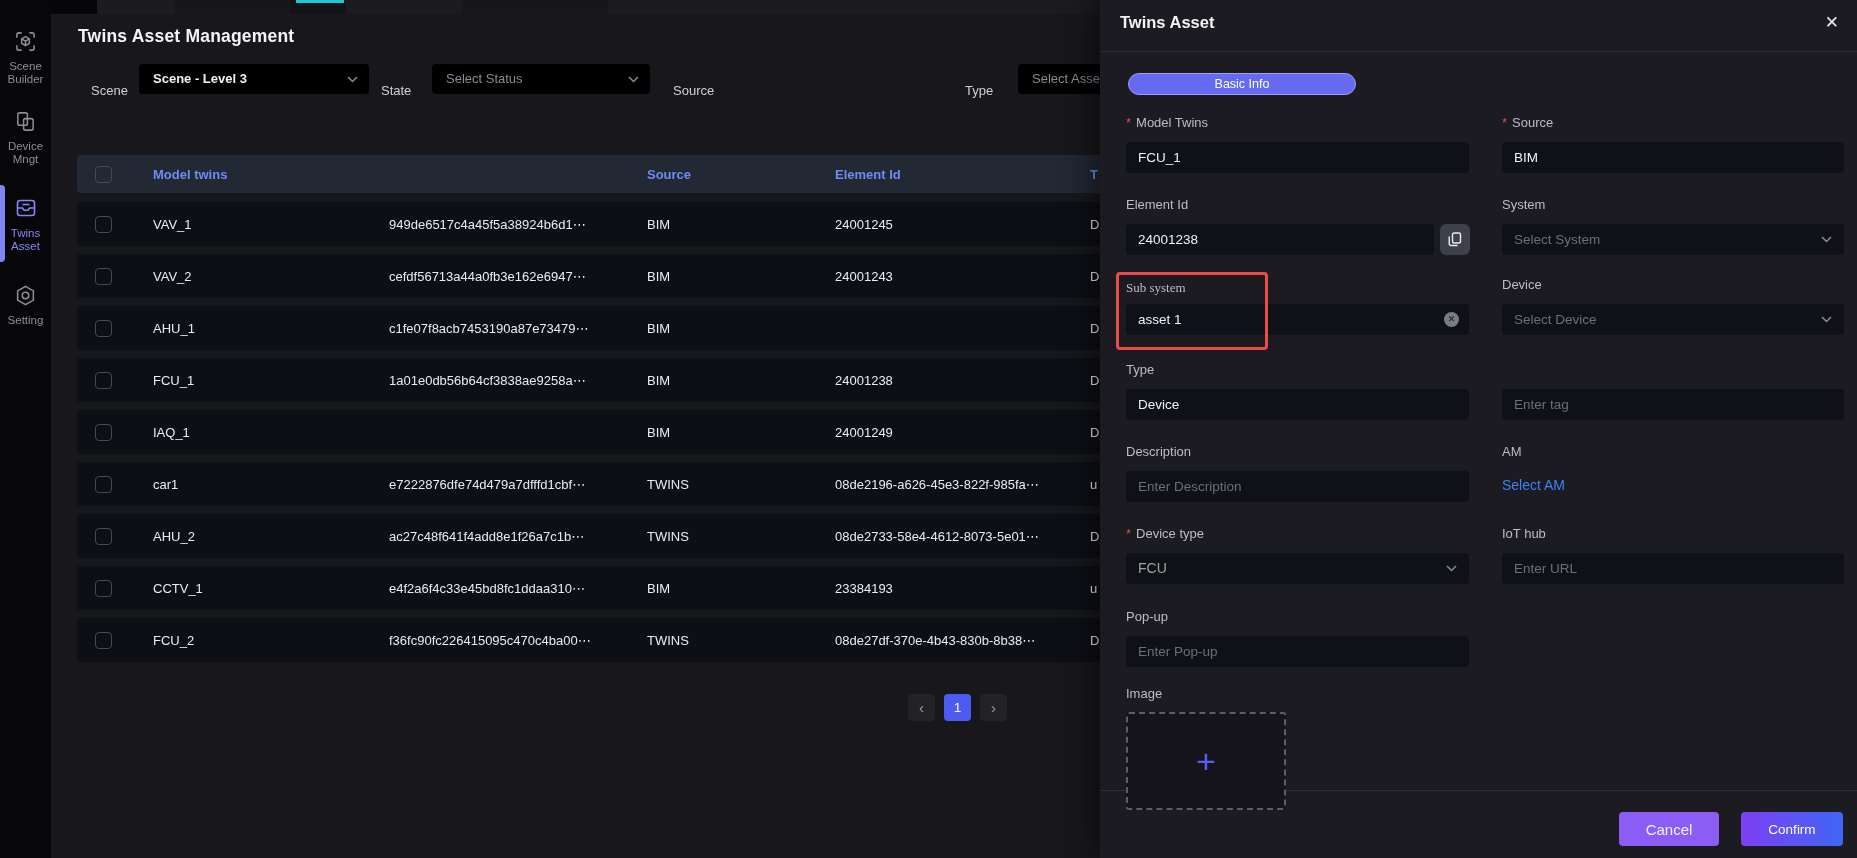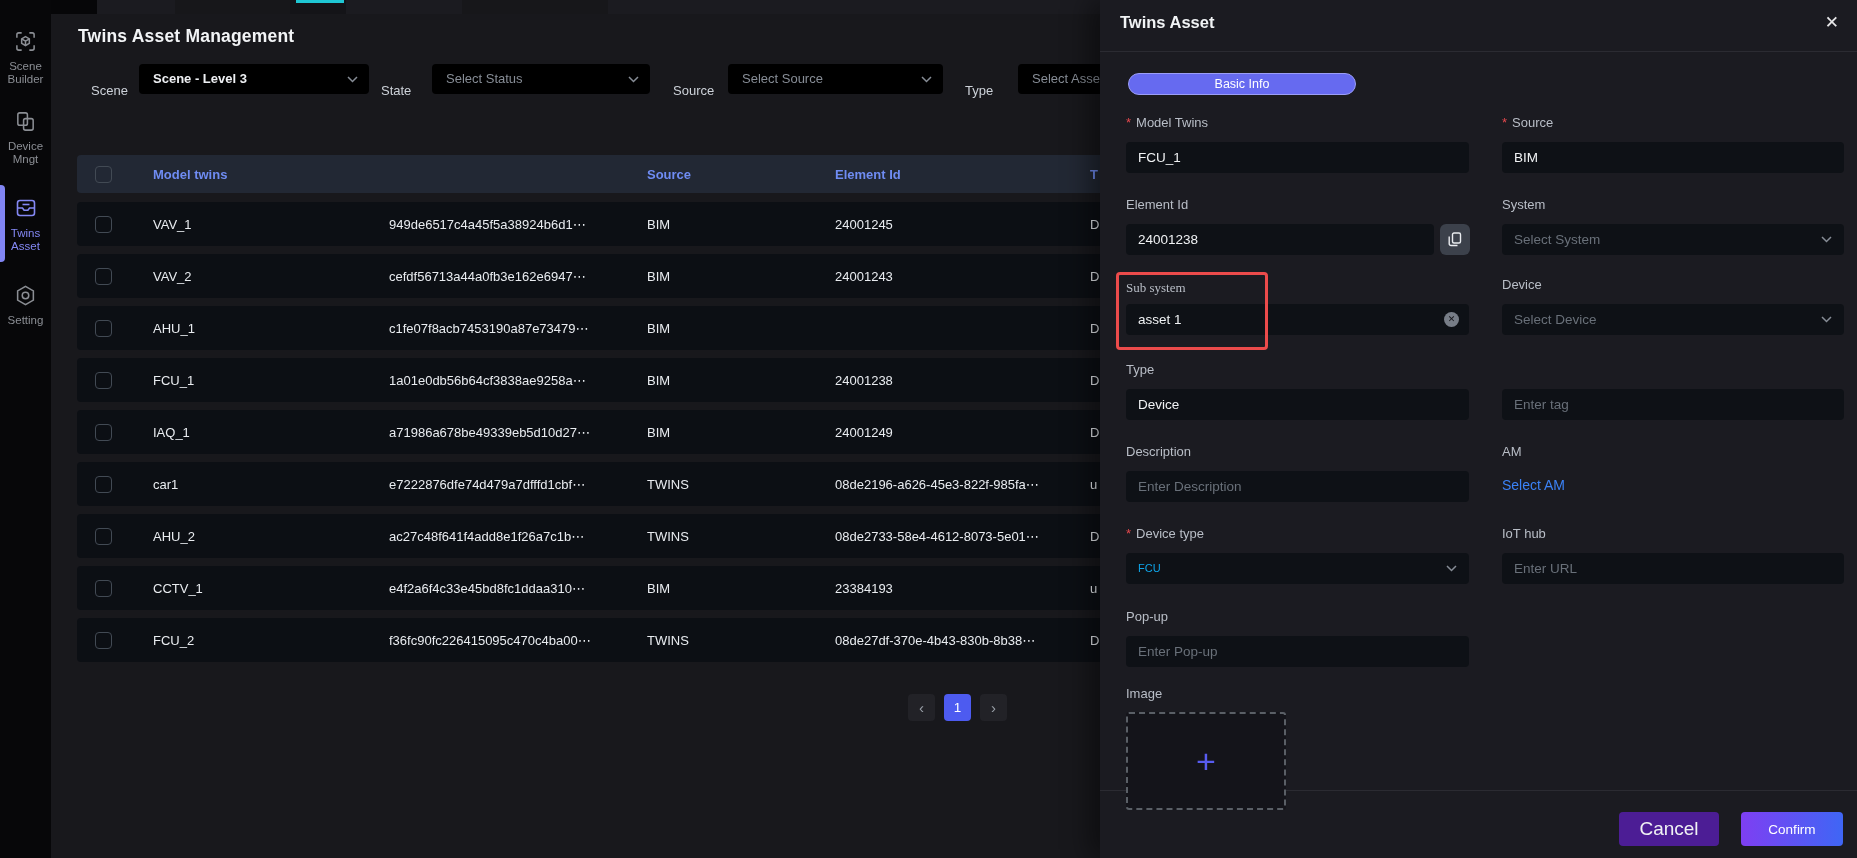--- a/index.html
+++ b/index.html
@@ -62,36 +62,36 @@
   .p-close { right:18px; top:12px; font-size:17px; color:#e8e8ea; cursor:pointer; }
   .p-divider { left:0; top:51px; width:757px; height:1px; background:#2b2b32; }
   .p-tab { left:28px; top:73px; width:228px; height:22px; background:#666af0; border:1px solid #9b9ef7;
            border-radius:11px; color:#fff; font-size:12.5px; display:flex; align-items:center; justify-content:center; cursor:pointer; }
   .p-label { color:#b9bec7; font-size:13px; }
   .req { color:#e5484d; margin-right:5px; }
   .p-input { background:#0e1116; border:none; outline:none; border-radius:4px; color:#f0f2f4;
              font-size:13.5px; padding:0 12px; font-family:"Liberation Sans","DejaVu Sans",sans-serif; height:31px; }
   .p-input::placeholder { color:#697079; }
   .p-dd { background:#0e1116; border-radius:4px; cursor:pointer; height:31px; }
-  .p-dd .v  { position:absolute; left:12px; top:0; height:31px; line-height:31px; color:#0ea5e9; font-size:11px; }
+  .p-dd .v  { position:absolute; left:12px; top:0; height:31px; line-height:31px; color:#a3a3a3; font-size:14px; }
   .p-dd .ph { position:absolute; left:12px; top:0; height:31px; line-height:31px; color:#697079; font-size:13.5px; }
   .p-dd svg { position:absolute; right:12px; top:12px; }
   .copy-btn { left:340px; width:30px; height:31px; background:#3c414b; border-radius:6px; cursor:pointer;
               display:flex; align-items:center; justify-content:center; }
   .clear-ic { position:absolute; right:10px; top:8px; width:15px; height:15px; border-radius:50%;
               background:#777d87; color:#15151a; font-size:9px; line-height:15px; text-align:center; cursor:pointer; }
   .hl-red { left:16px; top:272px; width:152px; height:78px; border:3px solid #ec4b4b; border-radius:4px;
             z-index:6; pointer-events:none; }
   .am-link { left:402px; top:477px; color:#3b82f6; font-size:14px; cursor:pointer; }
   .img-box { left:26px; top:712px; width:160px; height:98px; background:#14141a; border:2px dashed #5a5f66;
              border-radius:3px; z-index:3; display:flex; align-items:center; justify-content:center; cursor:pointer; }
   .img-plus { color:#585cf0; font-size:34px; font-weight:300; line-height:34px; }
   .p-footline { left:0; top:790px; width:757px; height:1px; background:#2b2b32; z-index:2; }
-  .btn-cancel { left:519px; top:812px; width:100px; height:34px; background:#4c1d95; border-radius:4px;
-                color:#f0f2f4; font-size:19px; display:flex; align-items:center; justify-content:center; cursor:pointer; z-index:4; }
+  .btn-cancel { left:519px; top:812px; width:100px; height:34px; background:#8b5cf6; border-radius:4px;
+                color:#f0f2f4; font-size:15px; display:flex; align-items:center; justify-content:center; cursor:pointer; z-index:4; }
   .btn-confirm { left:641px; top:812px; width:102px; height:34px; border-radius:4px; color:#fff; font-size:13.5px;
                  background:linear-gradient(90deg,#7e3ff2,#3f66f5); display:flex; align-items:center; justify-content:center; cursor:pointer; z-index:4; }
 </style>
 </head>
 <body>
 
 <div class="screen">
 
   <div class="abs tabstrip">
     <div class="abs tabseg1"></div>
@@ -165,26 +165,20 @@
 
   <div class="abs flabel" style="left:381px;">State</div>
   <div class="abs fdd" style="left:432px; width:218px;">
     <span class="fph">Select Status</span>
     <svg width="11" height="7" viewBox="0 0 11 7" fill="none" stroke="#878d96" stroke-width="1.5">
         <path d="M1 1l4.5 4.5L10 1"></path>
       </svg>
   </div>
 
   <div class="abs flabel" style="left:673px;">Source</div>
-  <div class="abs fdd" style="left:728px; width:215px;">
-    <span class="fph">Select Source</span>
-    <svg width="11" height="7" viewBox="0 0 11 7" fill="none" stroke="#878d96" stroke-width="1.5">
-        <path d="M1 1l4.5 4.5L10 1"></path>
-      </svg>
-  </div>
 
   <div class="abs flabel" style="left:965px;">Type</div>
   <div class="abs fdd" style="left:1018px; width:218px;">
     <span class="fph">Select Asset</span>
   </div>
 
   <div class="abs thead">
     <div class="cell c-cb">
         <span class="cbx"></span>
       </div>
@@ -231,21 +225,20 @@
     <div class="cell c-aid">1a01e0db56b64cf3838ae9258a⋯</div>
     <div class="cell c-src">BIM</div>
     <div class="cell c-eid">24001238</div>
     <div class="cell c-typ">D</div>
   </div>
   <div class="abs trow" style="top:410px;">
     <div class="cell c-cb">
         <span class="cbx"></span>
       </div>
     <div class="cell c-mt">IAQ_1</div>
-    <div class="cell c-aid">a71986a678be49339eb5d10d27⋯</div>
     <div class="cell c-src">BIM</div>
     <div class="cell c-eid">24001249</div>
     <div class="cell c-typ">D</div>
   </div>
   <div class="abs trow" style="top:462px;">
     <div class="cell c-cb">
         <span class="cbx"></span>
       </div>
     <div class="cell c-mt">car1</div>
     <div class="cell c-aid">e7222876dfe74d479a7dfffd1cbf⋯</div>

